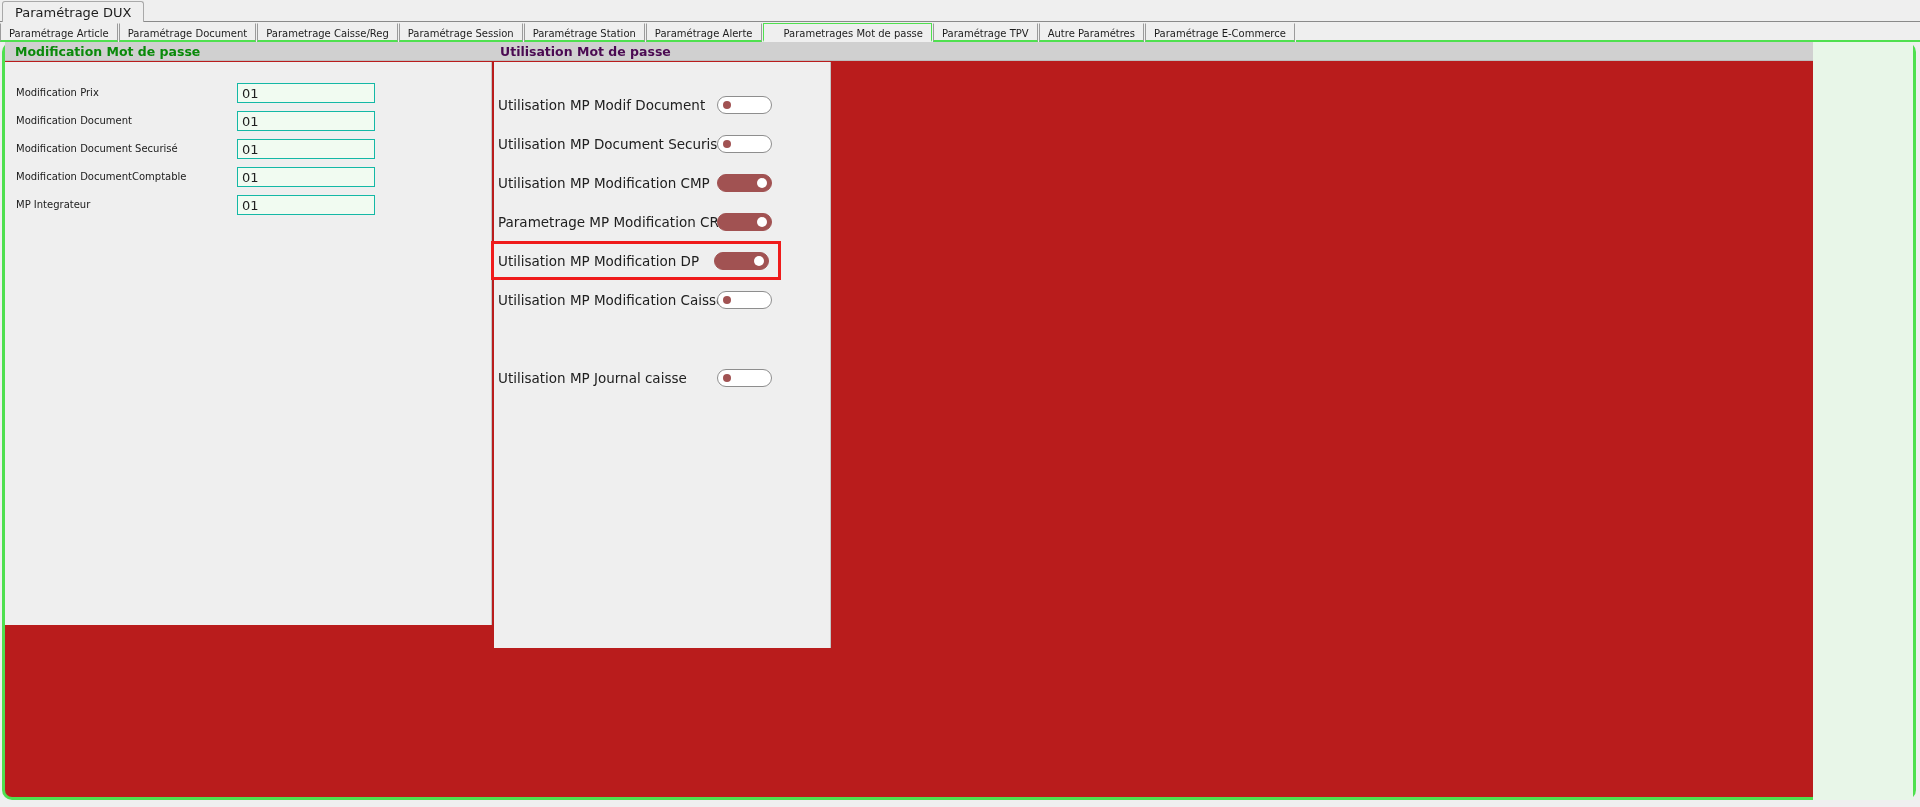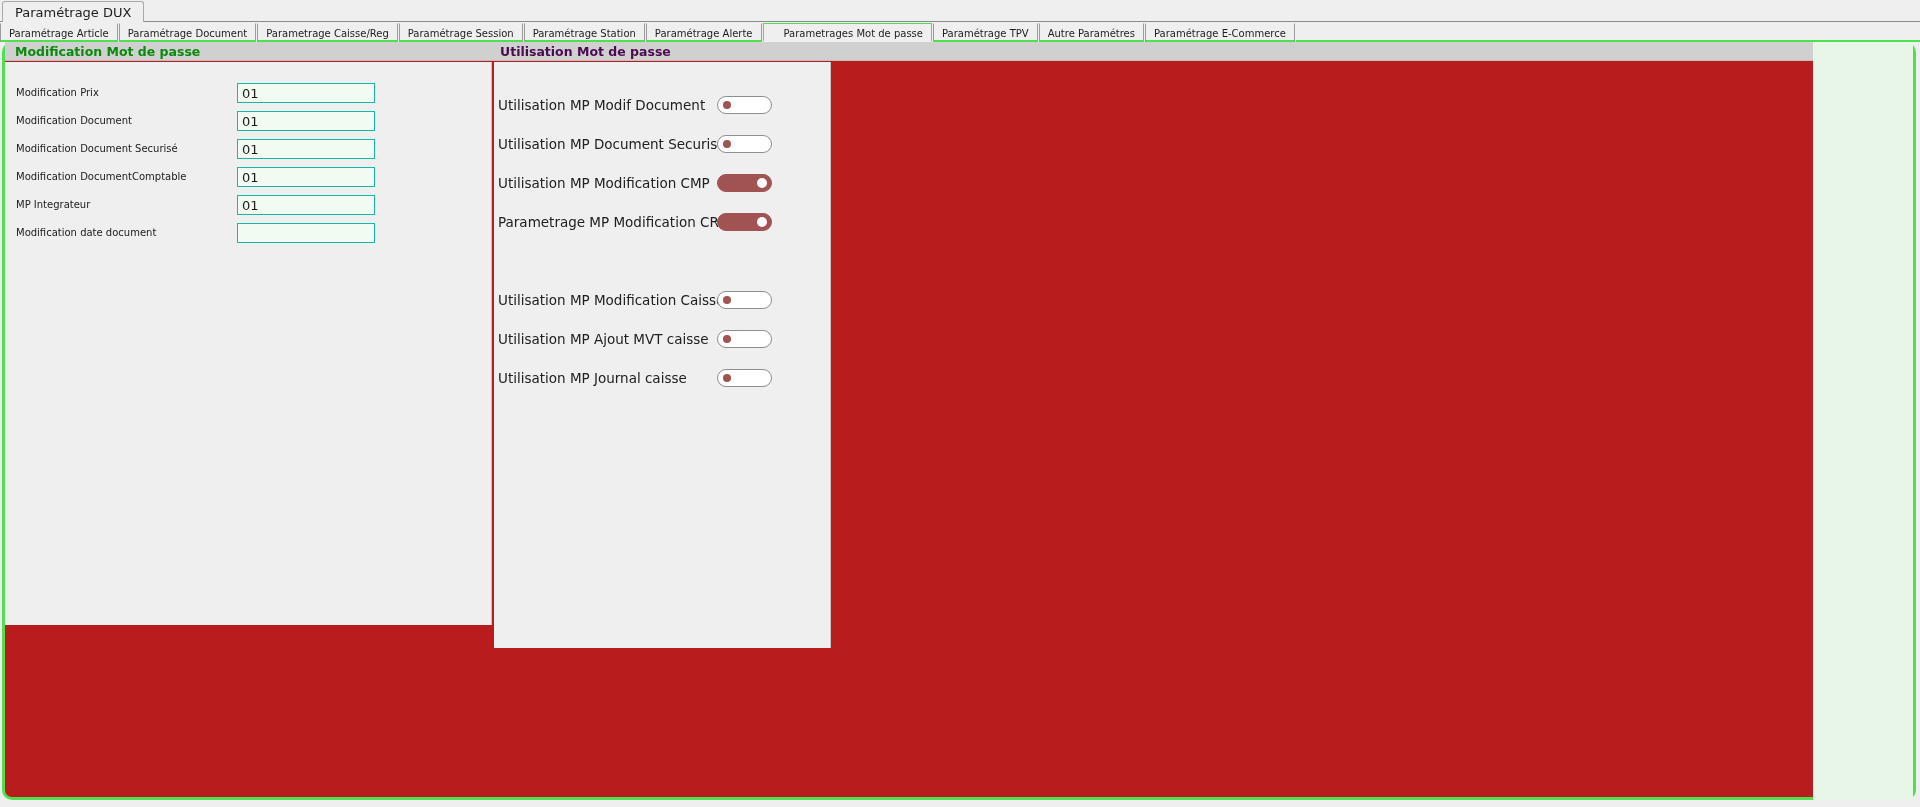--- a/index.html
+++ b/index.html
@@ -302,24 +302,20 @@
           <input type="text" class="form-input" value="01" style="">
         </div>
         <div class="form-row" style="top: 105px;">
           <div class="form-label">Modification DocumentComptable</div>
           <input type="text" class="form-input" value="01" style="">
         </div>
         <div class="form-row" style="top: 133px;">
           <div class="form-label">MP Integrateur</div>
           <input type="text" class="form-input" value="01" style="">
         </div>
-        <div class="form-row" style="top: 161px;">
-          <div class="form-label">Modification date document</div>
-          <input type="text" class="form-input" value="" style="">
-        </div>
       </div>
 
     <div class="right-col" id="right-col">
         <div class="toggle-row" style="top: 23px;">
           <div class="toggle-label">Utilisation MP Modif Document</div>
           <div class="switch off">
             <div class="knob"></div>
           </div>
         </div>
         <div class="toggle-row" style="top: 62px;">
@@ -333,32 +329,32 @@
           <div class="switch on">
             <div class="knob"></div>
           </div>
         </div>
         <div class="toggle-row" style="top: 140px;">
           <div class="toggle-label">Parametrage MP Modification CR</div>
           <div class="switch on">
             <div class="knob"></div>
           </div>
         </div>
+        <div class="toggle-row highlighted" style="top: 179px;">
+          <div class="toggle-label">Utilisation MP Modification DP</div>
+          <div class="switch on">
+            <div class="knob"></div>
+          </div>
+        </div>
         <div class="toggle-row" style="top: 218px;">
           <div class="toggle-label">Utilisation MP Modification Caisse</div>
           <div class="switch off">
             <div class="knob"></div>
           </div>
         </div>
-        <div class="toggle-row" style="top: 257px;">
-          <div class="toggle-label">Utilisation MP Ajout MVT caisse</div>
-          <div class="switch off">
-            <div class="knob"></div>
-          </div>
-        </div>
         <div class="toggle-row" style="top: 296px;">
           <div class="toggle-label">Utilisation MP Journal caisse</div>
           <div class="switch off">
             <div class="knob"></div>
           </div>
         </div>
       </div>
 
     <div class="far-right"></div>
 

